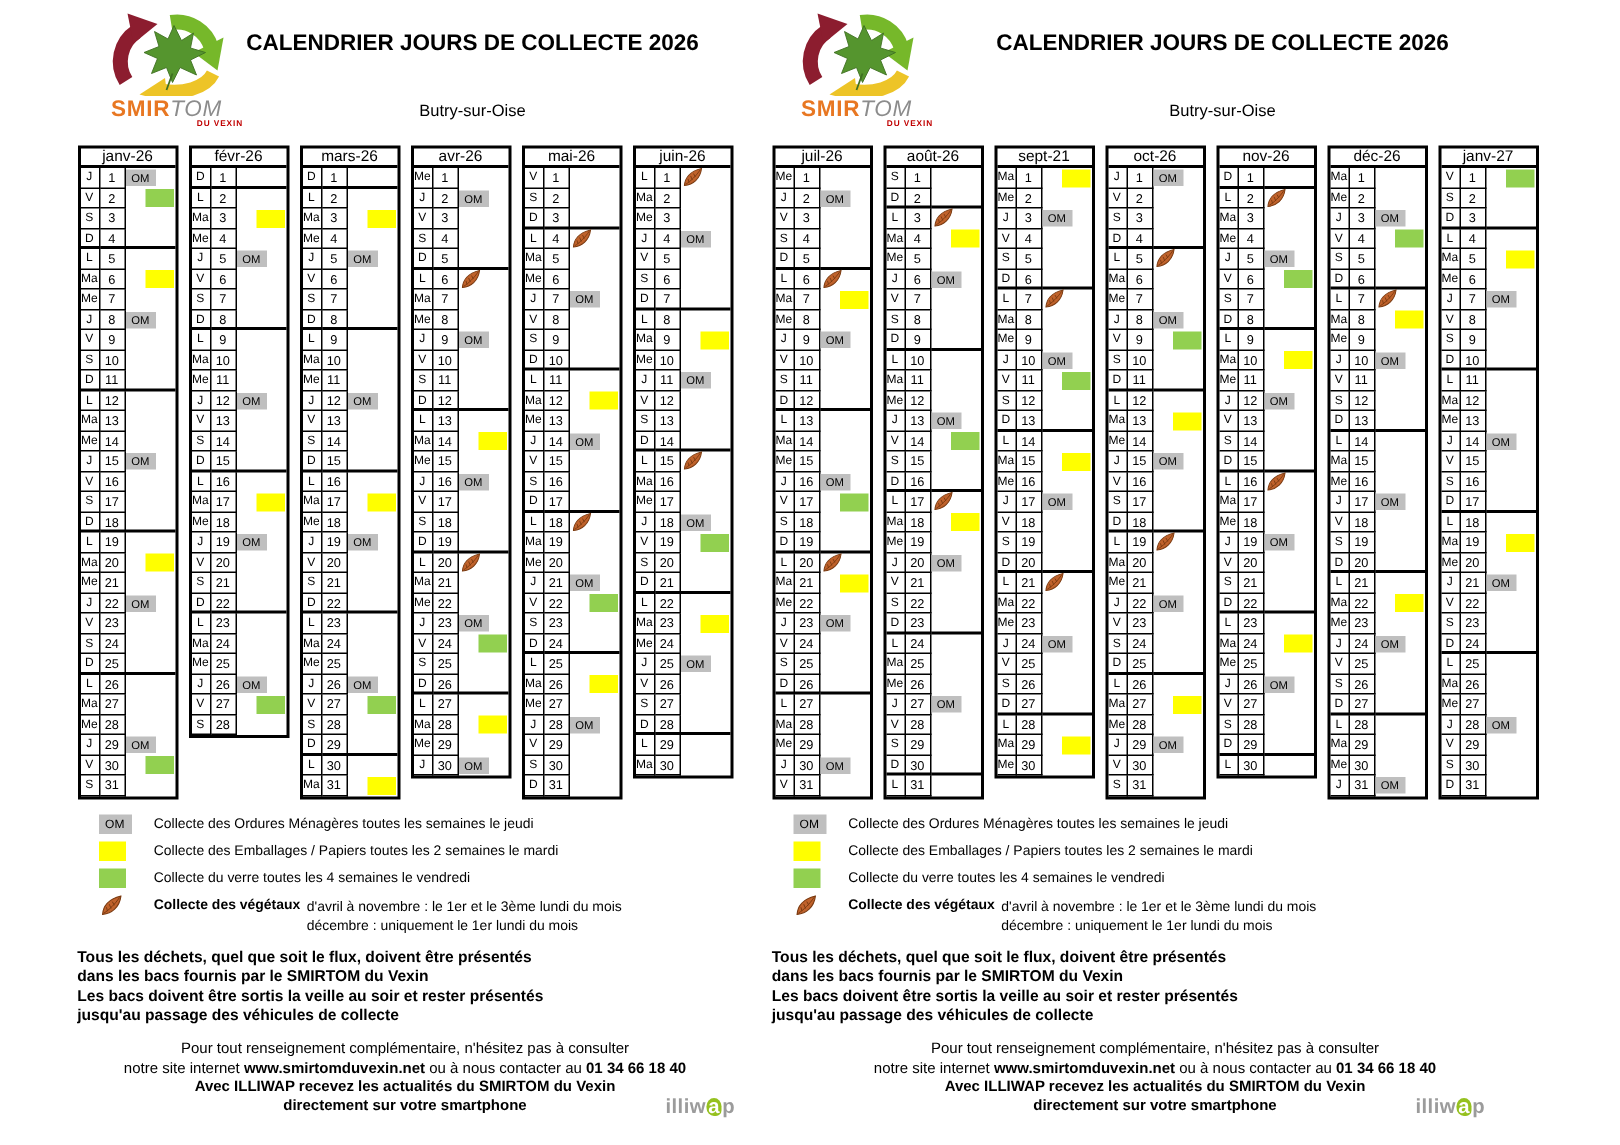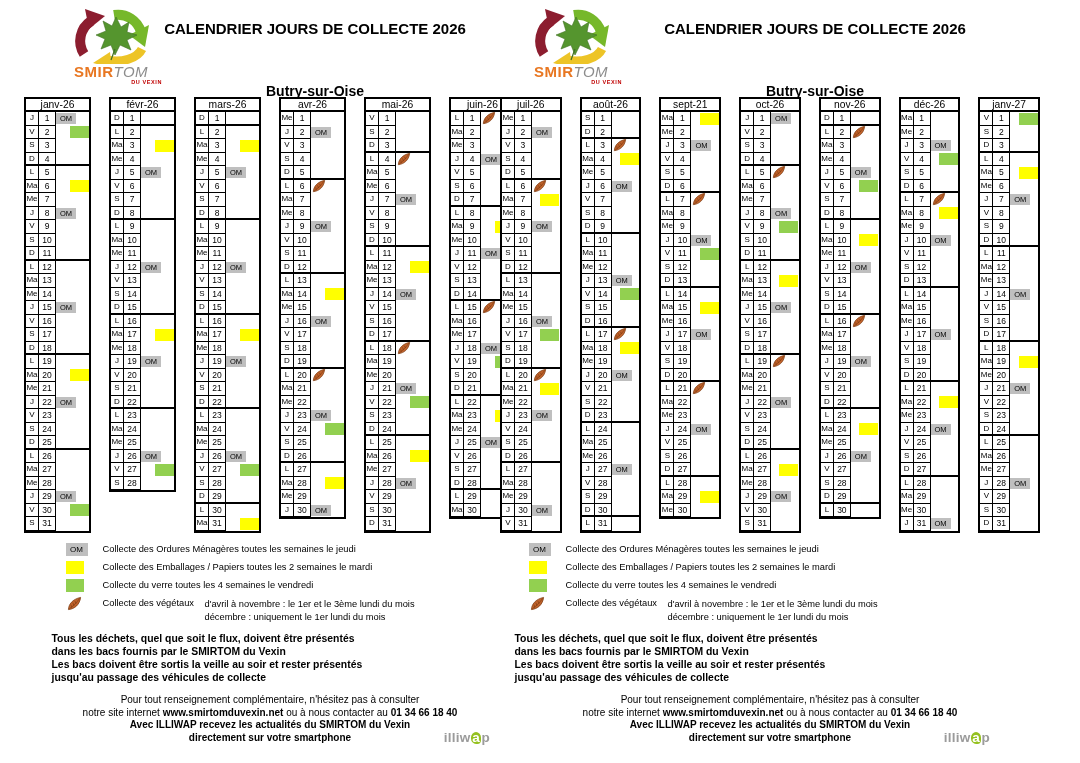--- a/index.html
+++ b/index.html
@@ -13,24 +13,24 @@
   
   .panel-header { position:relative; height:97px; }
   .logo { position:absolute; left:70px; top:8px; width:100px; }
   .p2 .logo { left:30px; }
   .logo-text { margin-top:-4px; padding-left:4px; font-size:15px; line-height:15px; white-space:nowrap; }
   .smir { color:var(--smir-orange); font-weight:bold; letter-spacing:0.5px; }
   .tom  { color:var(--tom-gray); font-style:italic; letter-spacing:0.5px; }
   .logo-tagline { color:var(--tagline-red); font-size:5.5px; font-weight:bold; text-align:right; padding-right:8px; letter-spacing:0.6px; }
   .titles { position:absolute; left:95px; right:5px; top:20px; text-align:center; }
   .doc-title { font-size:15px; font-weight:bold; }
-  .doc-subtitle { margin-top:46px; font-size:14px; font-weight:bold; }
+  .doc-subtitle { margin-top:31px; font-size:11px; font-weight:normal; }
 
   
-  .months { display:flex; justify-content:center; gap:18px; align-items:flex-start; }
+  .months { display:flex; justify-content:center; gap:7px; align-items:flex-start; }
   .month { width:67px; border:2px solid #000; background:#fff; }
   .month-name { height:13px; line-height:12px; text-align:center; font-size:10.3px; border-bottom:2px solid #000; }
   .mgrid { display:grid; grid-template-columns:13px 17px 1fr; grid-auto-rows:13.5px; }
   .dl, .dn { border-right:1.4px solid #000; border-bottom:1.4px solid #000; font-size:8px; line-height:12.5px; text-align:center; overflow:hidden; }
   .dn { font-size:8.5px; }
   .dl.we, .dn.we { border-bottom-width:2.2px; }
   .mkc { position:relative; }
   .mkc.we { border-bottom:2.2px solid #000; }
   .om { position:absolute; left:0; top:1px; width:20px; height:11px; line-height:11px; text-align:center; font-size:7.5px; background:var(--om); }
   .sq { position:absolute; right:0.5px; top:0.5px; width:19px; height:12px; }
@@ -43,21 +43,21 @@
   .p1 .legend-wrap { width:437px; }
   .p2 .legend-wrap { width:511px; }
   .legend { margin-left:14px; font-size:9.3px; }
   .legend-row { display:flex; align-items:flex-start; margin-bottom:4px; min-height:13px; }
   .lg-swatch-col { width:37px; flex:0 0 37px; position:relative; height:14px; }
   .lg-om { width:22px; height:13px; line-height:13px; text-align:center; font-size:8px; background:var(--om); }
   .lg-sq { width:18px; height:13px; }
   .lg-leaf-slot { position:relative; }
   .lg-leaf-slot .leaf { position:absolute; left:1px; top:-1px; width:15px; height:15px; }
   .lg-label { padding-top:1.5px; }
-  .veg-label { width:102px; flex:0 0 102px; }
+  .veg-label { width:102px; flex:0 0 102px;font-weight:bold; }
   .veg-details { padding-top:1.5px; line-height:12.5px; }
 
   
   .notes { margin:9px auto 0; text-align:left; font-weight:bold; font-size:10.4px; line-height:13px; }
   .p1 .notes { width:437px; } .p2 .notes { width:511px; }
   .footer { margin:10px auto 0; text-align:center; font-size:10px; line-height:12.6px; }
   .p1 .footer { width:460px; } .p2 .footer { width:511px; }
   .b { font-weight:bold; }
   .illiwap { position:absolute; right:50px; bottom:18px; font-size:13.5px; font-weight:bold; color:var(--illiwap-gray); letter-spacing:0.3px; }
   .illiwap .pin { display:inline-block; background:var(--illiwap-green); color:#fff; border-radius:50% 50% 4px 50%; padding:0 1.5px; line-height:12px; }

